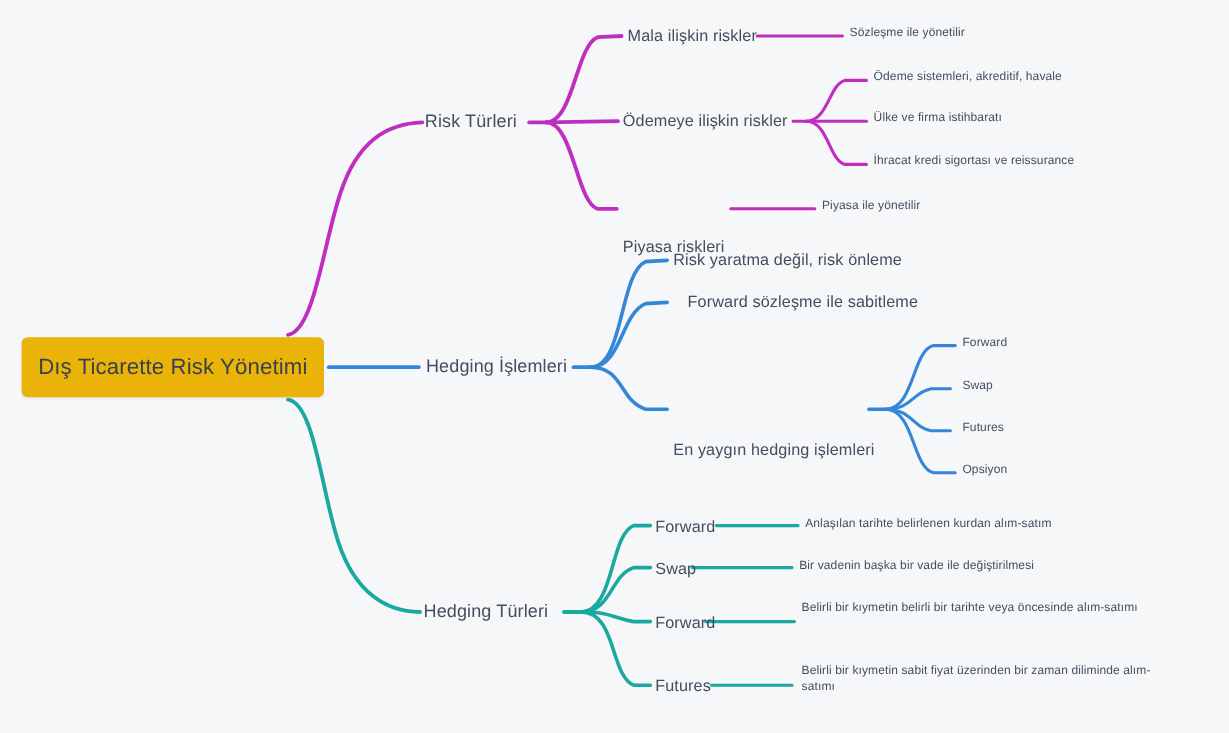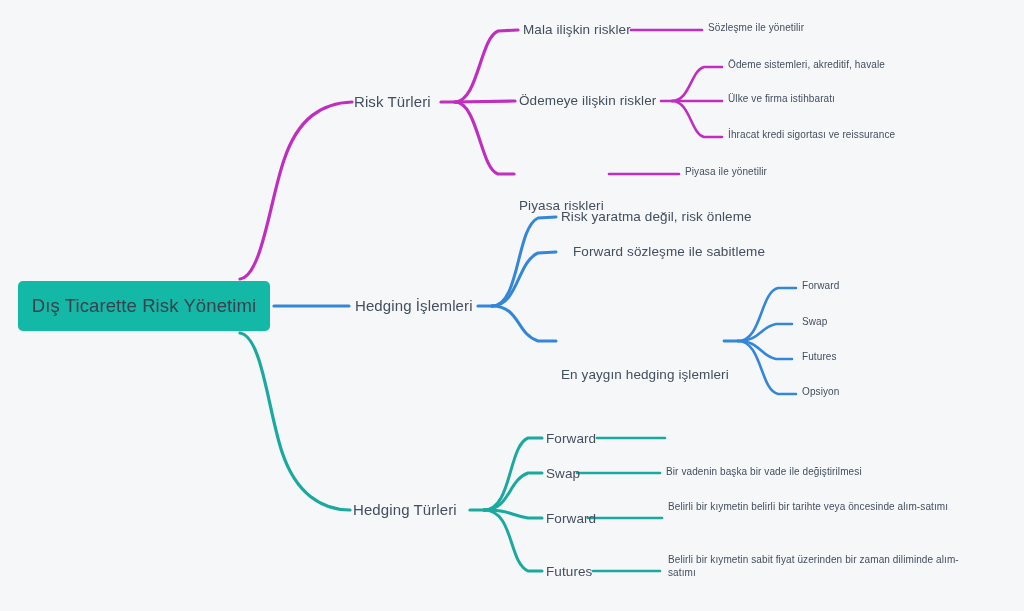--- a/index.html
+++ b/index.html
@@ -31,21 +31,21 @@
     color: #434e5e;
     line-height: 1.32;
     white-space: nowrap;
     letter-spacing: 0.1px;
   }
   .node.wrap {
     white-space: normal;
   }
   .root-node {
     position: absolute;
-    background: #14b8a6;
+    background: #eab308;
     border-radius: 5px;
     box-shadow: 0 1px 2px rgba(40,50,70,0.07);
     display: flex;
     align-items: center;
     justify-content: center;
     color: #39414f;
     font-size: 18.5px;
     letter-spacing: 0.1px;
   }
   .lvl1 { font-size: 15px; }
@@ -183,20 +183,23 @@
     <span>Opsiyon</span>
   </div>
 
   <div class="node lvl1" style="left:353px; top:500px;">
     <span>Hedging Türleri</span>
   </div>
 
   <div class="node lvl2" style="left:546px; top:430px;">
     <span>Forward</span>
   </div>
+  <div class="node lvl3" style="left:671px; top:430px;">
+    <span>Anlaşılan tarihte belirlenen kurdan alım-satım</span>
+  </div>
 
   <div class="node lvl2" style="left:546px; top:465px;">
     <span>Swap</span>
   </div>
   <div class="node lvl3" style="left:666px; top:465px;">
     <span>Bir vadenin başka bir vade ile değiştirilmesi</span>
   </div>
 
   <div class="node lvl2" style="left:546px; top:510px;">
     <span>Forward</span>

